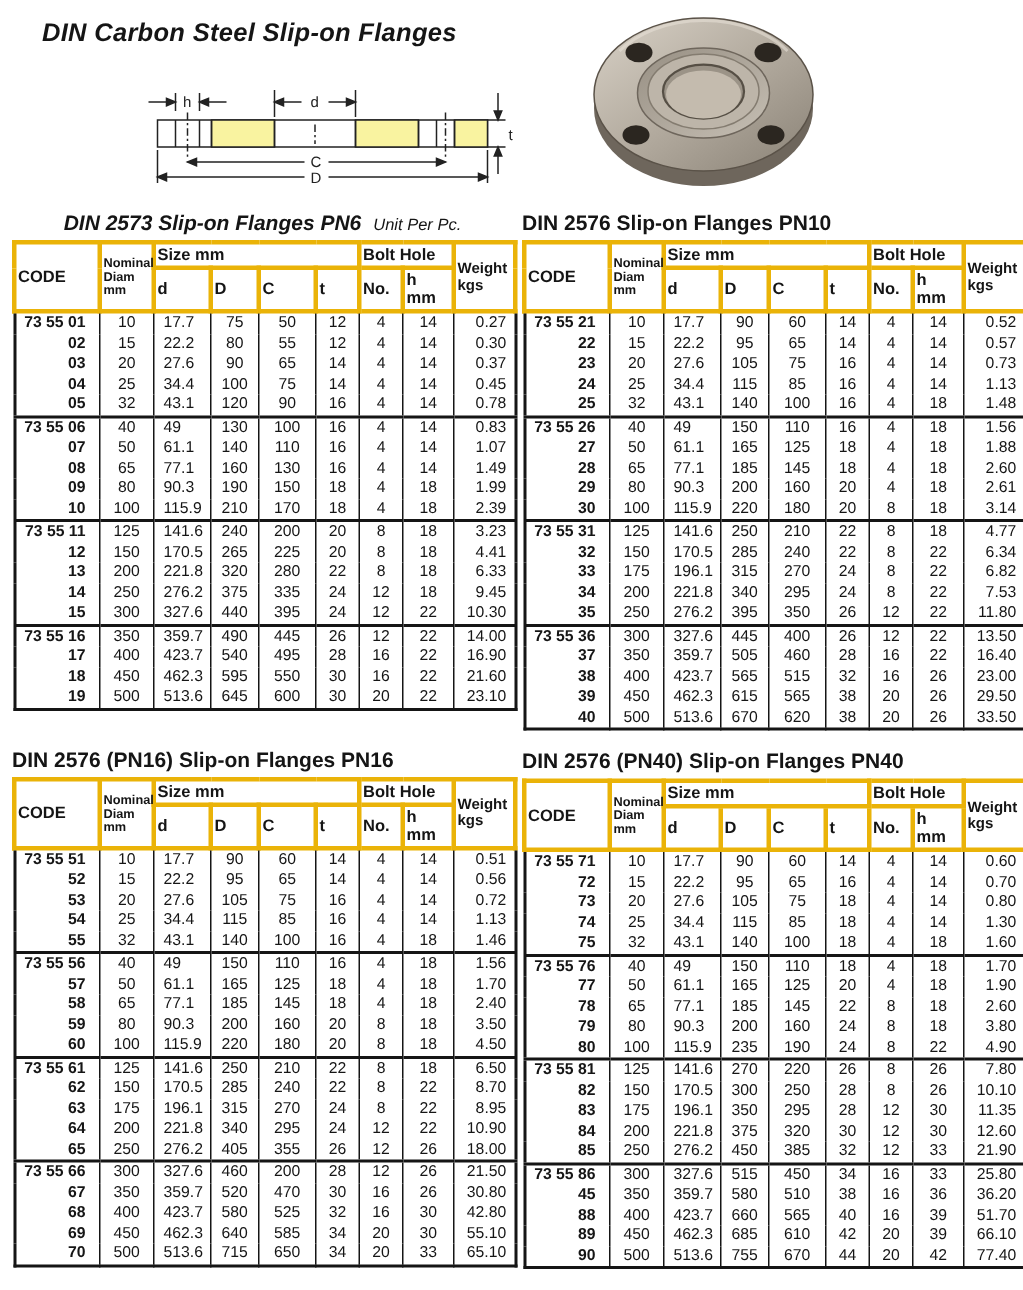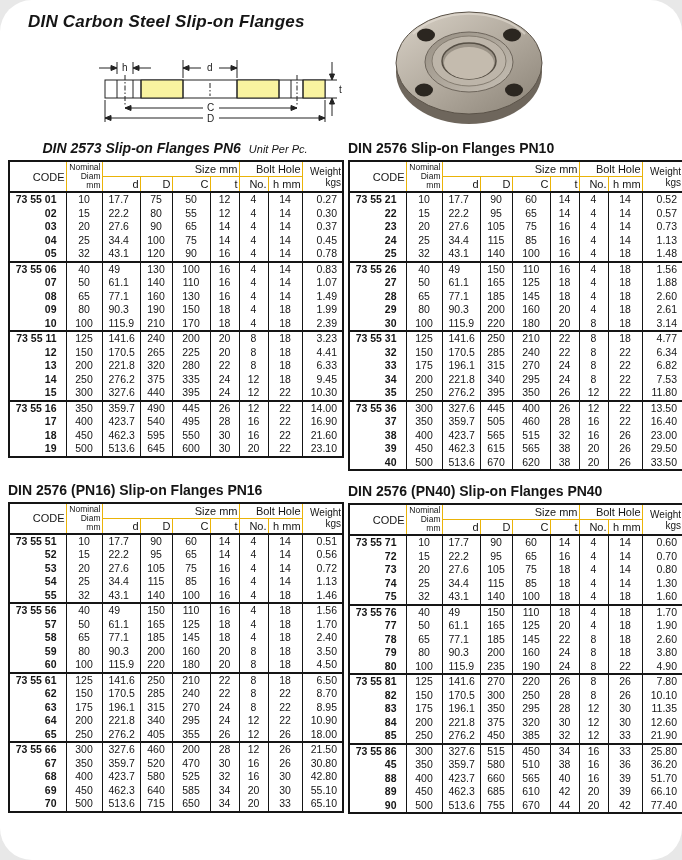--- a/index.html
+++ b/index.html
@@ -1,39 +1,39 @@
 <!DOCTYPE html>
 <html><head>
 <meta charset="utf-8">
 <style>
   html,body{margin:0;padding:0;background:#e8e8e8;}
   .page{
     position:relative;width:682px;height:860px;background:#ffffff;
-    font-family:"Liberation Sans",sans-serif;color:#151515;overflow:hidden;border-radius:32px;
+    font-family:"Liberation Sans",sans-serif;color:#151515;overflow:hidden;
   }
   .main-title{
     position:absolute;left:28px;top:12px;margin:0;
     font-size:17px;font-weight:bold;font-style:italic;letter-spacing:.2px;
   }
   .diagram{position:absolute;left:95px;top:50px;}
   .photo{position:absolute;left:388px;top:4px;}
   .col{position:absolute;top:140px;}
   .col-left{left:8px;width:334px;}
   .col-right{left:348px;width:334px;}
   .table-block{margin:0 0 0 0;}
   .col-left .table-block + .table-block{margin-top:24px;}
   .col-right .table-block + .table-block{margin-top:12px;}
   .title-row{display:flex;align-items:baseline;gap:8px;margin:0 0 4px 0;}
   .title-row.center{justify-content:center;font-style:italic;}
   .tbl-title{margin:0;font-size:14px;font-weight:bold;white-space:nowrap;}
   .tbl-note{font-size:11px;white-space:nowrap;}
   table.spec{border-collapse:collapse;border:2px solid #151515;table-layout:fixed;width:334px;}
   table.spec th{
-    border:1px solid #eab308;font-weight:normal;font-size:11px;
-    padding:1px 1px;line-height:12px;text-align:right;vertical-align:middle;
+    border:3px solid #eab308;font-weight:bold;font-size:11px;
+    padding:1px 1px;line-height:12px;text-align:left;vertical-align:middle;
   }
   table.spec th.h-nom{font-size:8.5px;line-height:9px;}
   table.spec th.h-wt{font-size:10px;line-height:11px;}
   table.spec thead{border-bottom:2px solid #151515;}
   table.spec td{
     border-left:1px solid #151515;border-right:1px solid #151515;
     border-top:none;border-bottom:none;
     font-size:10.5px;line-height:13.5px;padding:0 2px;text-align:center;
     white-space:nowrap;overflow:hidden;
   }

